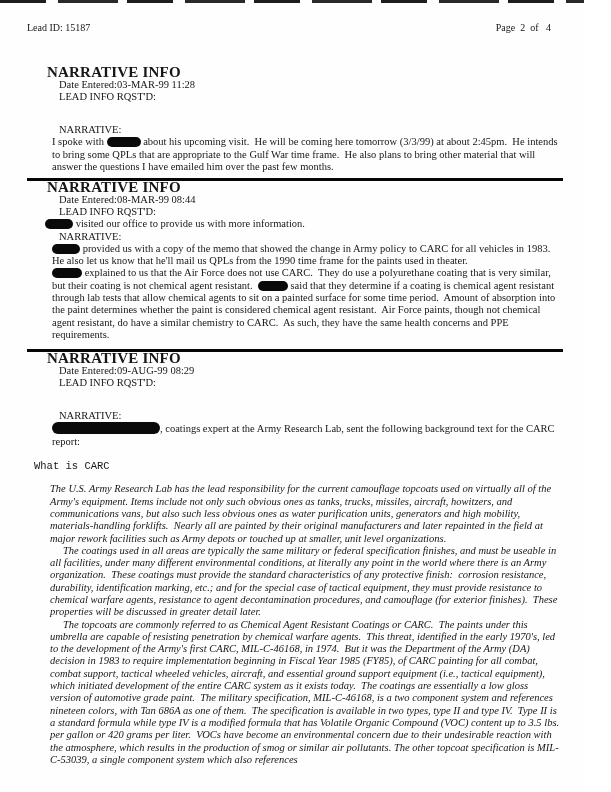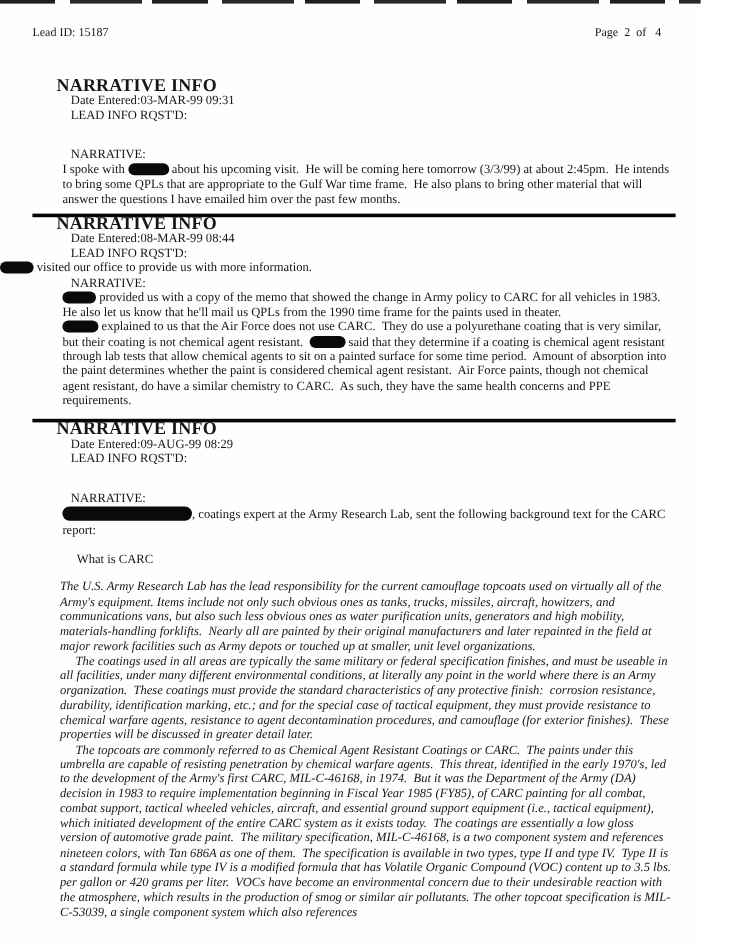--- a/index.html
+++ b/index.html
@@ -30,57 +30,57 @@
     margin-left:47px; letter-spacing:0.2px;
   }
   .subline { margin-left:59px; }
   .b { font-weight:400; }
   .v { font-weight:400; }
   .gap-top { margin-top:21px; }
   p.para {
     margin:0 24px 0 52px;
     white-space:pre-wrap;
   }
-  .leadtext { margin-right:24px; white-space:pre-wrap; }
+  .leadtext { margin-left:45px; margin-right:24px; white-space:pre-wrap; }
   .para-start-redact { margin-left:45px; }
   .mt12 { margin-top:12px; }
   .s1 { margin-top:32px; }
   .rule {
     border:none; border-top:3px solid #050505;
     margin:5px 21px 0 27px; height:0;
   }
   .rule2 { margin-top:8px; }
   .redact {
     display:inline-block; height:10px; background:#0a0a0a;
     border-radius:5px; vertical-align:-2px;
   }
   .w34 { width:34px; }
   .w30 { width:30px; }
   .w28 { width:28px; }
   .w105 { width:108px; height:12px; border-radius:6px; }
-  .carc-line { margin-left:64px; margin-top:12px; }
+  .carc-line { margin-left:34px; margin-top:12px;font-family:Liberation Mono, monospace; }
   .bodyblock { margin:11px 24px 0 50px; }
   .bodyblock p { margin:0; white-space:pre-wrap;font-style:italic; }
   .indent { text-indent:13px; }
 </style>
 </head>
 <body>
 
 <div class="page">
 
   <div class="scan-line"></div>
 
   <div class="doc-header">
     <span>Lead ID: 15187</span>
     <span class="page-info">Page  2  of   4</span>
   </div>
 
   <section class="s1">
     <div class="heading">NARRATIVE INFO</div>
-    <div class="subline"><span class="b">Date Entered:</span><span class="v">03-MAR-99 09:31</span></div>
+    <div class="subline"><span class="b">Date Entered:</span><span class="v">03-MAR-99 11:28</span></div>
     <div class="subline b">LEAD INFO RQST'D:</div>
     <div class="subline b gap-top">NARRATIVE:</div>
     <p class="para"><span>I spoke with </span><span class="redact w34"></span><span> about his upcoming visit.  He will be coming here tomorrow (3/3/99) at about 2:45pm.  He intends to bring some QPLs that are appropriate to the Gulf War time frame.  He also plans to bring other material that will answer the questions I have emailed him over the past few months.</span></p>
   </section>
 
   <hr class="rule">
 
   <section>
     <div class="heading">NARRATIVE INFO</div>
     <div class="subline"><span class="b">Date Entered:</span><span class="v">08-MAR-99 08:44</span></div>

